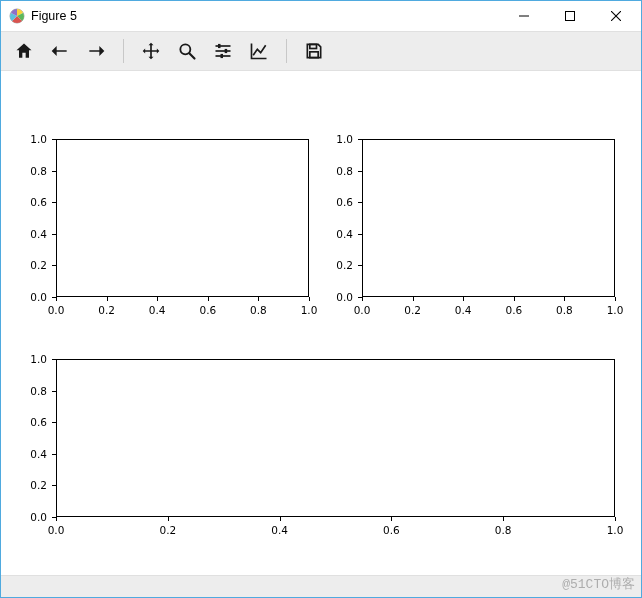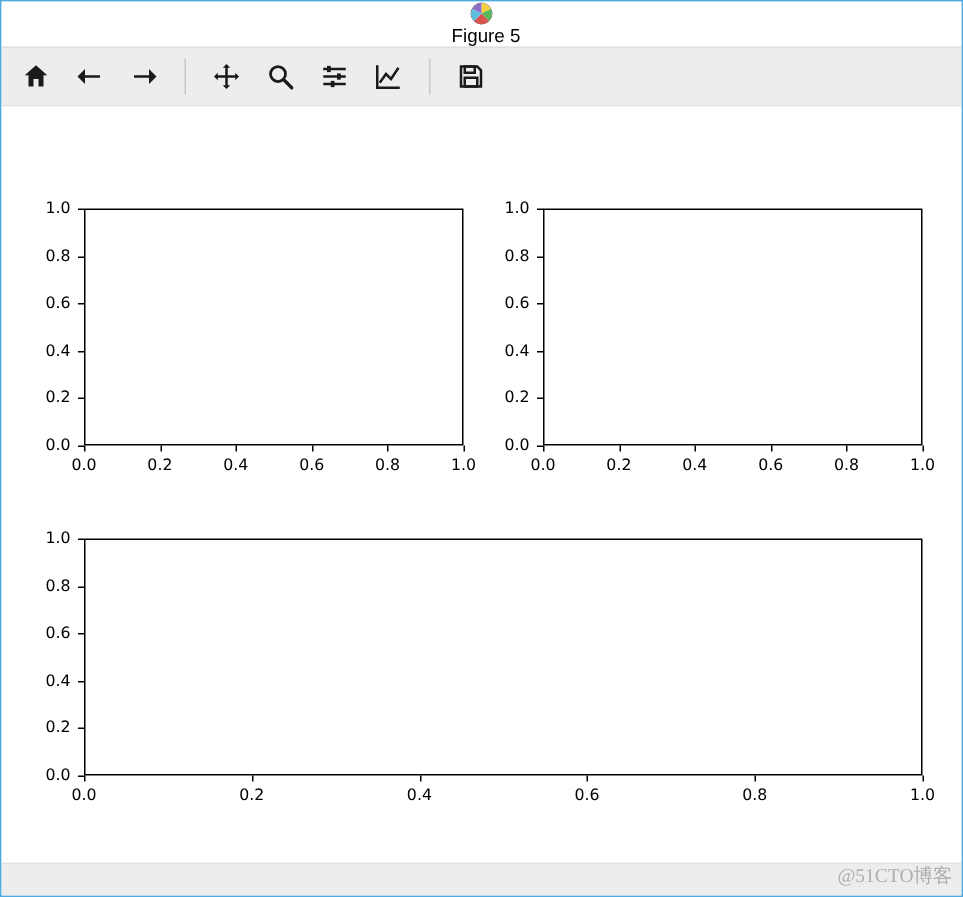--- a/index.html
+++ b/index.html
@@ -15,21 +15,20 @@
   }
   
   .titlebar {
     height: 30px;
     background: #fff;
     display: flex;
     align-items: center;
     padding: 0 2px 0 8px;
     font-size: 12.5px;
     color: #000;
-    flex-direction: column;
   }
   .titlebar .app-icon {
     width: 16px; height: 16px; margin-right: 6px;
     position: relative;
   }
   .titlebar .title { flex: 0 0 auto; }
   .titlebar .spacer { flex: 1; }
   .winbtn {
     width: 46px; height: 30px;
     display: flex; align-items: center; justify-content: center;
@@ -117,21 +116,21 @@
     background: #ededed;
     border-top: 1px solid #e0e0e0;
   }
 
   
   .watermark {
     position: absolute;
     right: 6px; bottom: 4px;
     font-size: 13px;
     color: rgba(120,120,120,0.55);
-    font-family: Liberation Serif, serif;
+    font-family: Liberation Mono, monospace;
     pointer-events: none;
   }
 </style>
 </head>
 <body>
 
 <div class="titlebar">
   <span class="app-icon">
     <svg viewBox="0 0 16 16">
       <circle cx="8" cy="8" r="7" fill="none" stroke="#666" stroke-width="0.6"></circle>

